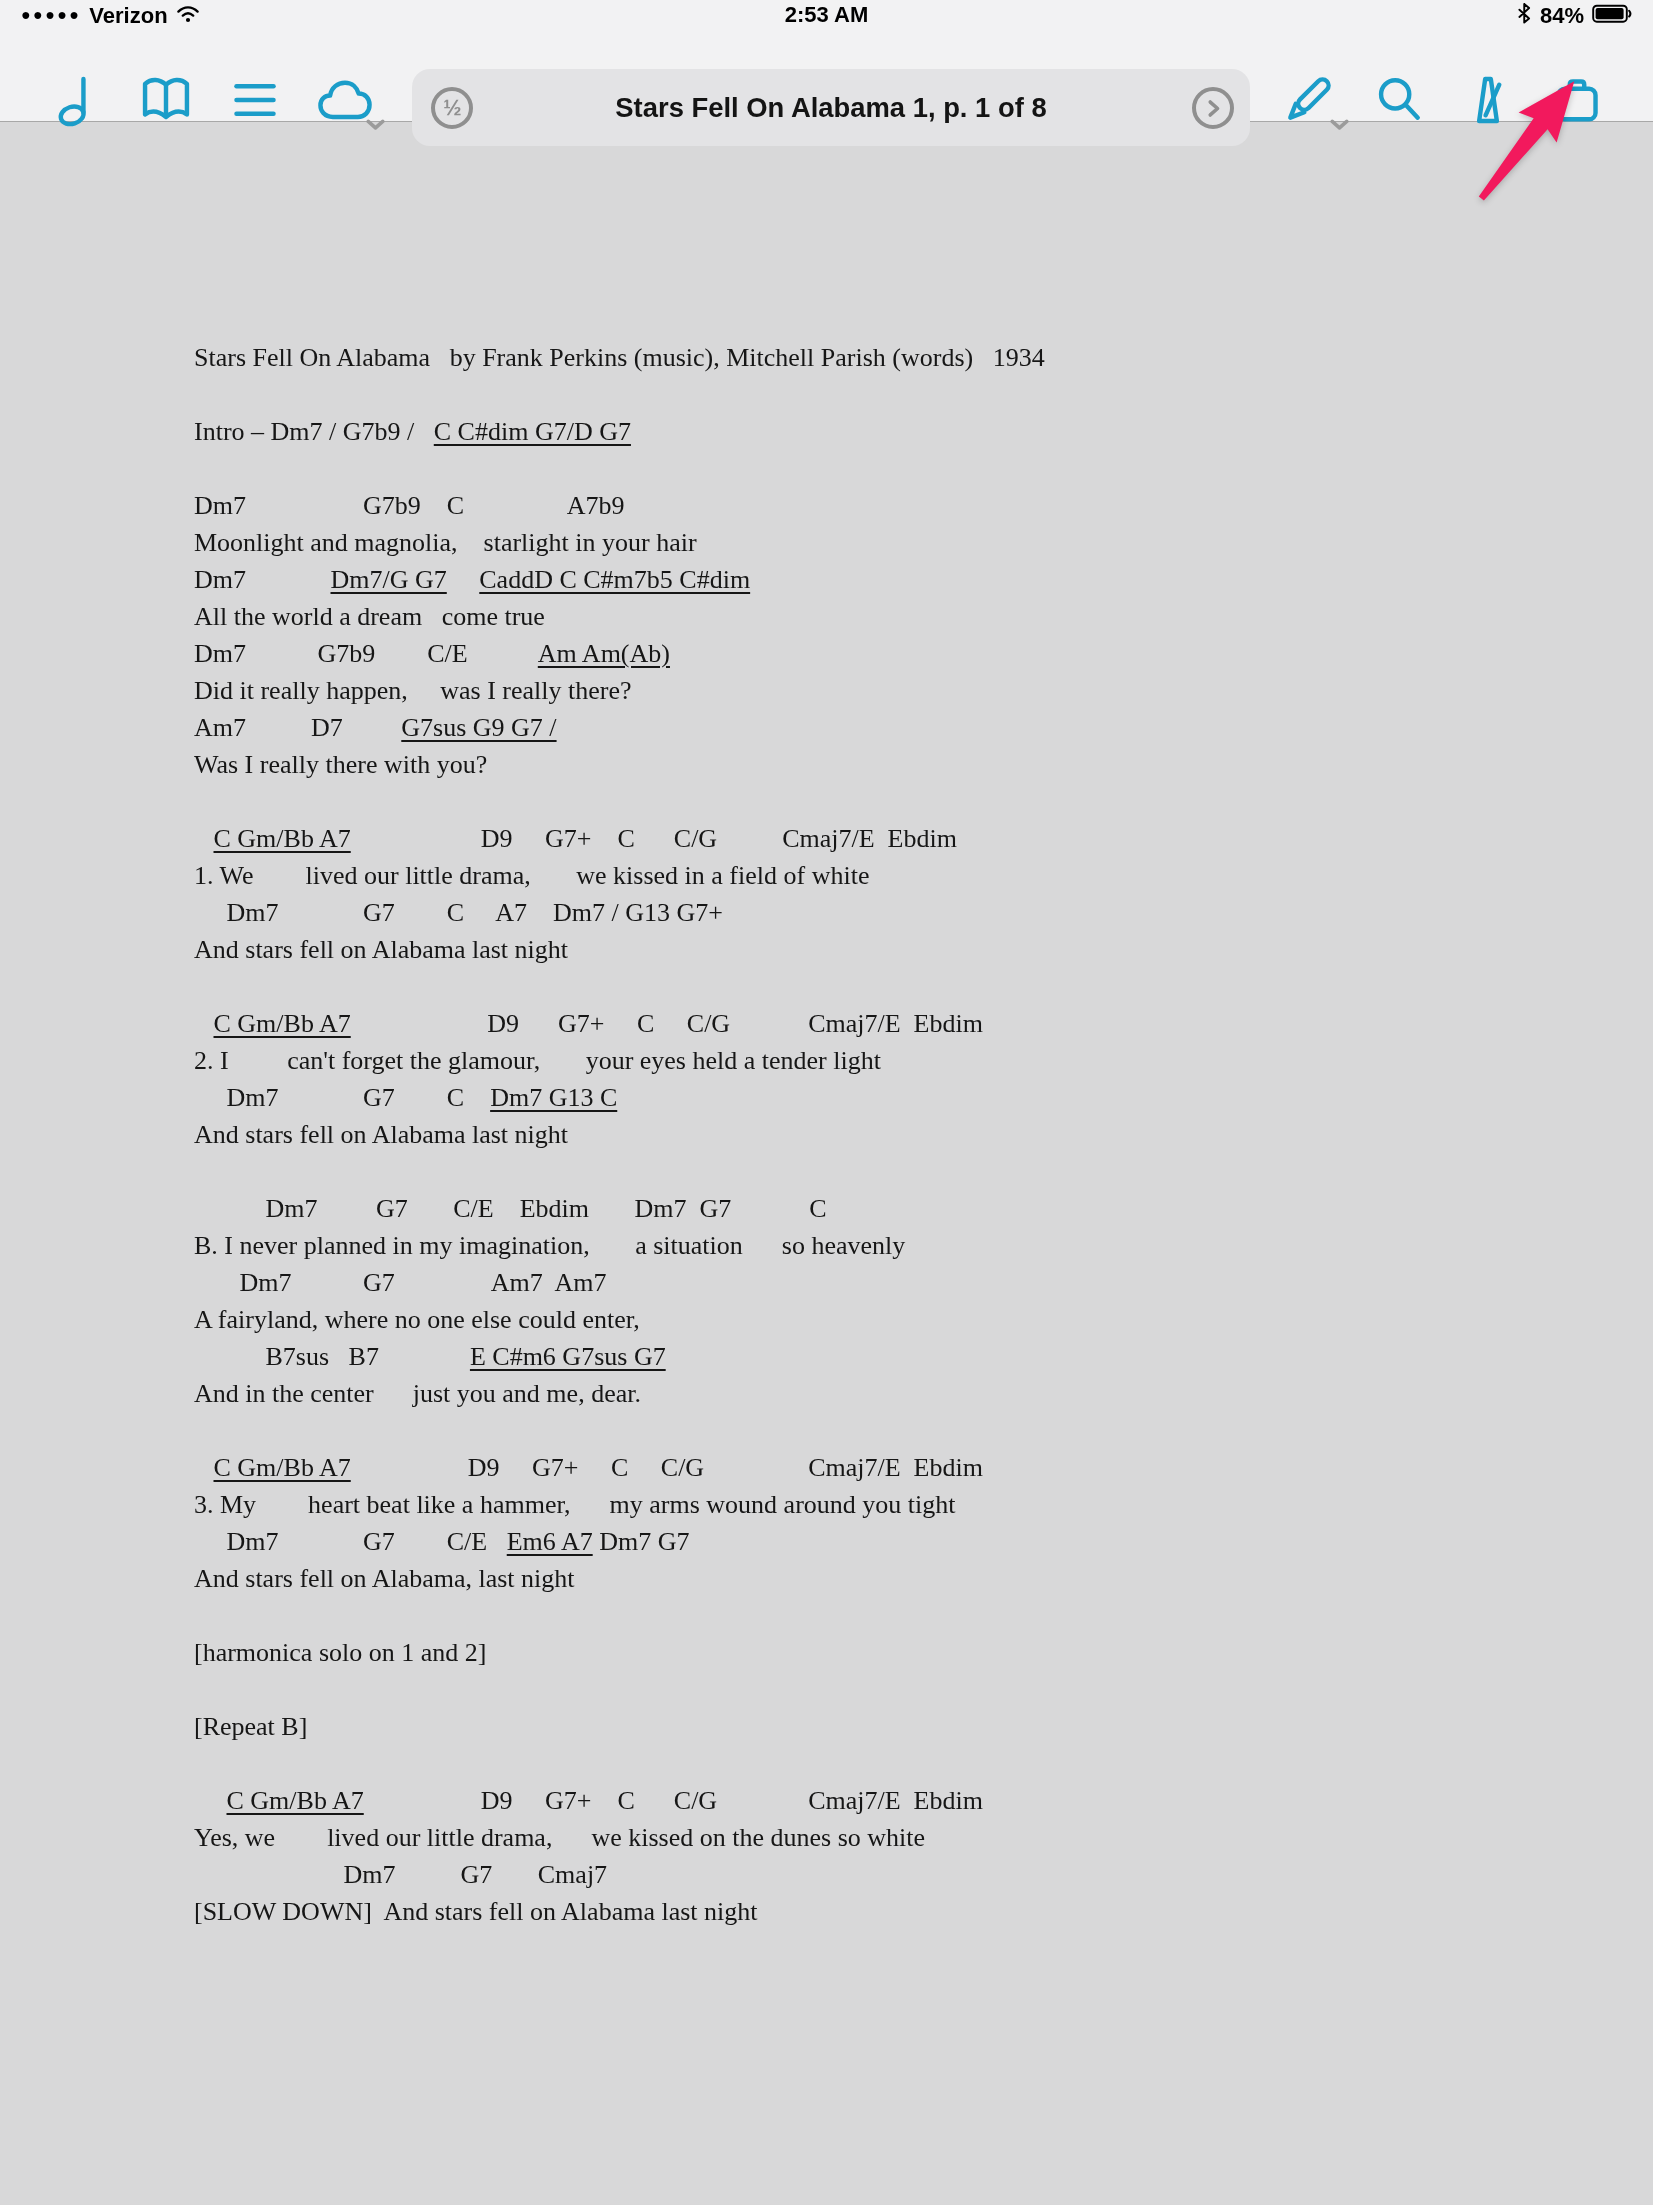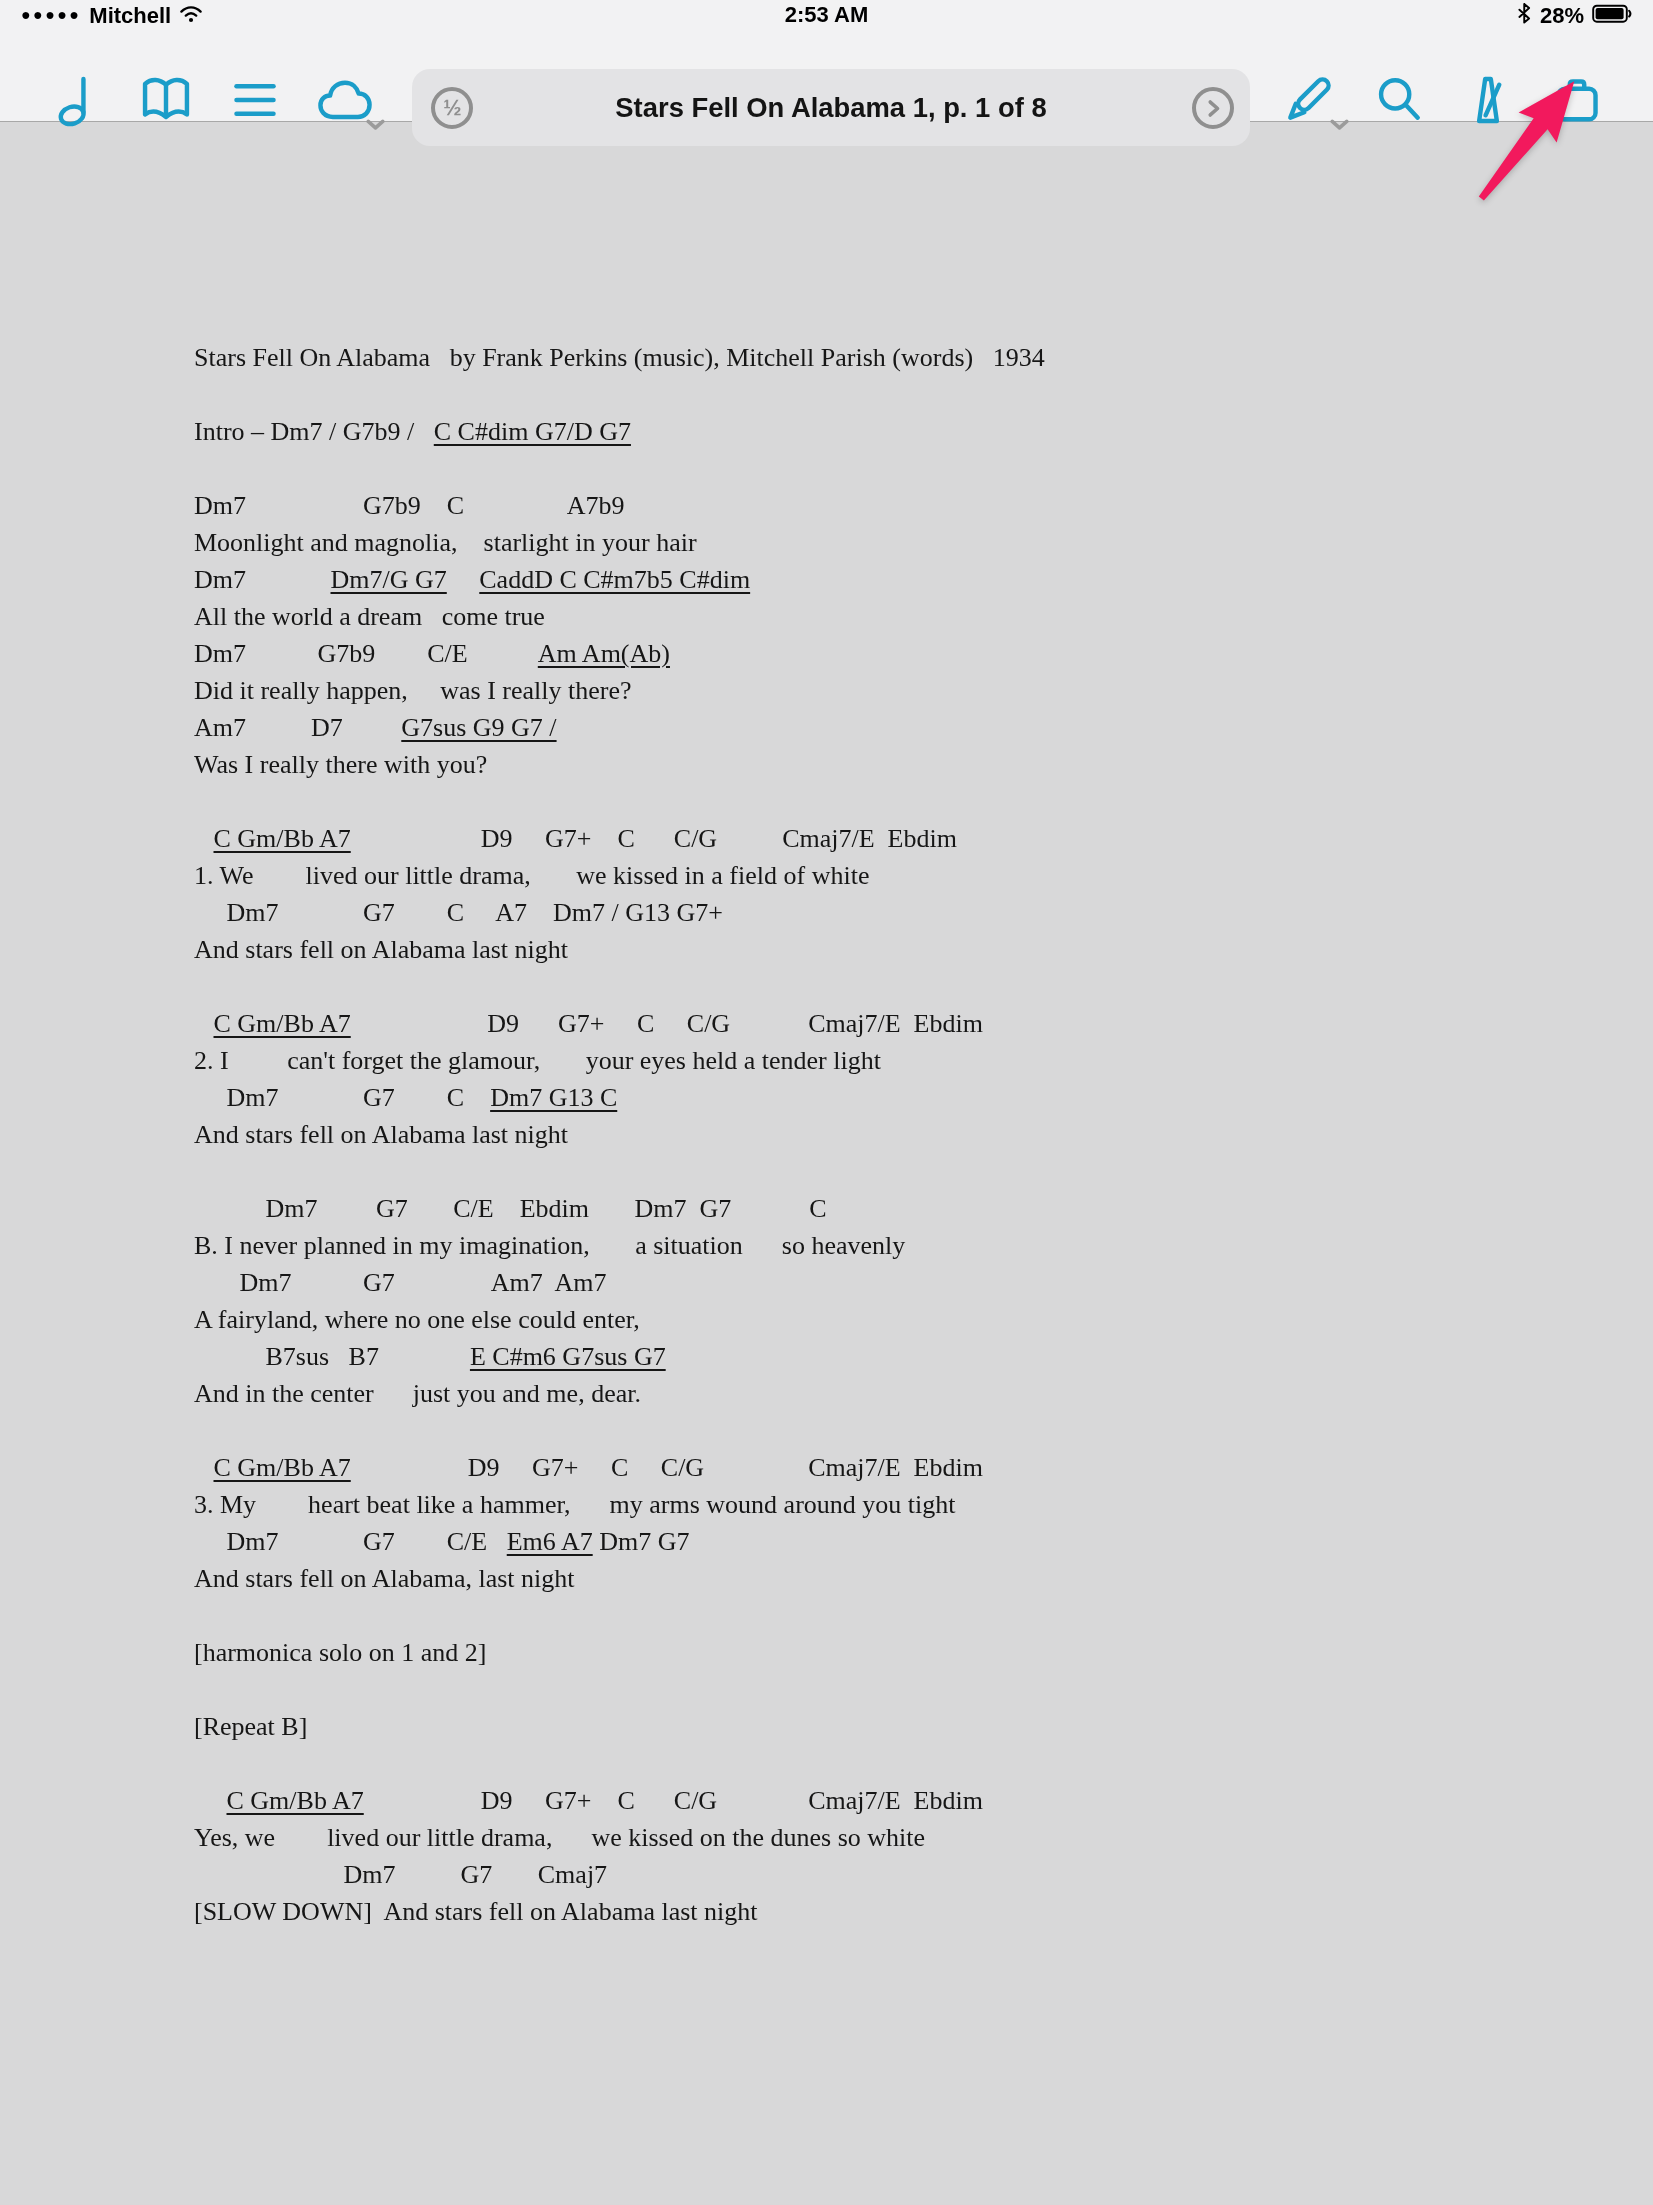--- a/index.html
+++ b/index.html
@@ -59,37 +59,37 @@
   
   .arrow-svg{position:absolute;left:1449px;top:61px;
     filter:drop-shadow(0 2.4px 3.2px rgba(0,0,0,.22));}
 </style>
 </head>
 <body style="--accent: #1b9dc9;">
 
 <header class="statusbar">
   <div class="sb-group">
     <span class="sb-dots">●●●●●</span>
-    <span>Mitchell</span>
+    <span>Verizon</span>
     <span>
       <svg width="24" height="18" viewBox="0 0 30 22" fill="none" stroke="#000" stroke-width="3" stroke-linecap="round">
         <path d="M3 8 C10 1 20 1 27 8"></path>
         <path d="M8.5 13 C12.5 9.5 17.5 9.5 21.5 13"></path>
         <circle cx="15" cy="18.5" r="2.6" fill="#000" stroke="none"></circle>
       </svg>
     </span>
   </div>
   <div class="sb-time">2:53 AM</div>
   <div class="sb-group">
     <span>
       <svg width="14.5" height="22.6" viewBox="0 0 18 28" fill="none" stroke="#000" stroke-width="2.4" stroke-linejoin="round" stroke-linecap="round">
         <path d="M9 2.5 V25.5 M9 2.5 L15 7.5 L3 18.5 M9 25.5 L15 20.5 L3 9.5"></path>
       </svg>
     </span>
-    <span>28%</span>
+    <span>84%</span>
     <span>
       <svg width="40" height="19.4" viewBox="0 0 50 24">
         <rect x="1.5" y="2" width="42" height="20" rx="4.5" fill="none" stroke="#000" stroke-width="2.4"></rect>
         <rect x="4.5" y="5" width="35" height="14" rx="2.5" fill="#000"></rect>
         <path d="M46.5 8.5 q3 3.5 0 7" fill="none" stroke="#000" stroke-width="2.6" stroke-linecap="round"></path>
       </svg>
     </span>
   </div>
 </header>
 

